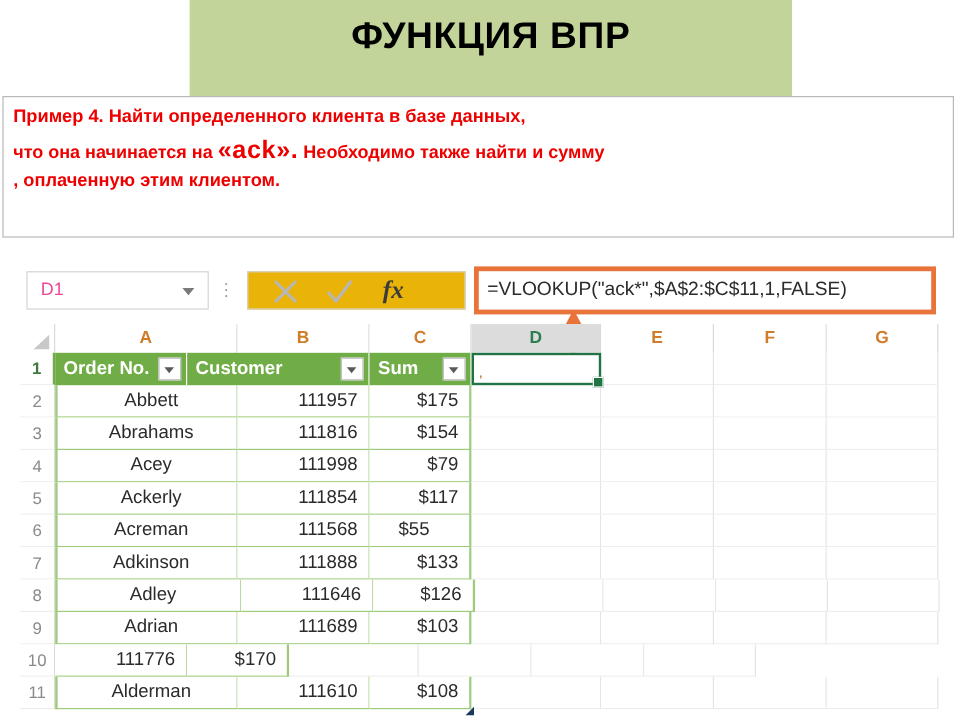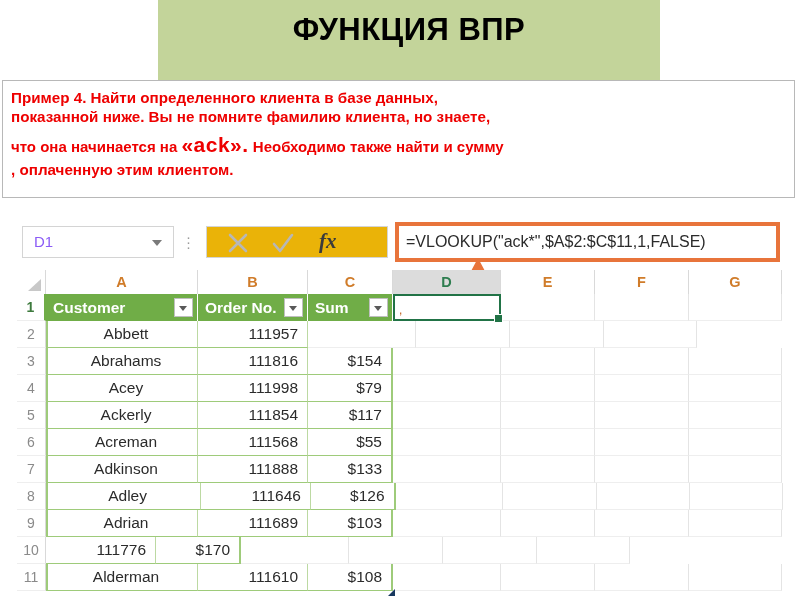--- a/index.html
+++ b/index.html
@@ -97,21 +97,21 @@
     height: 32px;
     border: 1px solid #d4d4d4;
     background: #ffffff;
     box-sizing: border-box;
   }
   .namebox-text {
     position: absolute;
     left: 11px;
     top: 6px;
     font-size: 15px;
-    color: #8b5cf6;
+    color: #ec4899;
     font-family: "Liberation Sans", sans-serif;
   }
   .namebox-caret {
     position: absolute;
     right: 11px;
     top: 13px;
     width: 0; height: 0;
     border-left: 5px solid transparent;
     border-right: 5px solid transparent;
     border-top: 6px solid #7a7a7a;
@@ -362,21 +362,20 @@
 </style>
 </head>
 <body>
 
 <div class="title-banner">
   <div class="title-text">ФУНКЦИЯ ВПР</div>
 </div>
 
 <div class="desc-box">
   <div class="desc-line l1">Пример 4. Найти  определенного клиента в базе данных,</div>
-  <div class="desc-line l2">показанной ниже. Вы не помните  фамилию клиента, но знаете,</div>
   <div class="desc-line l3"><span>что она начинается на </span><span class="ack-token">«ack».</span><span> Необходимо также найти и сумму</span></div>
   <div class="desc-line l4">, оплаченную этим клиентом.</div>
 </div>
 
 <div class="excel">
 
   <div class="fbar-row">
 
     <div class="namebox">
       <span class="namebox-text">D1</span>
@@ -424,43 +423,44 @@
       <div class="ch active" style="width:108px">D</div>
       <div class="ch" style="width:94px">E</div>
       <div class="ch" style="width:94px">F</div>
       <div class="ch" style="width:93px">G</div>
     </div>
 
     <div class="rows">
 
       <div class="row hdr">
         <div class="rowhdr">1</div>
+        <div class="thcell" style="width:110px">
+          <span>Order No.</span>
+          <span class="filter-btn"></span>
+        </div>
         <div class="thcell" style="width:152px">
           <span>Customer</span>
-          <span class="filter-btn"></span>
-        </div>
-        <div class="thcell" style="width:110px">
-          <span>Order No.</span>
           <span class="filter-btn"></span>
         </div>
         <div class="thcell" style="width:85px">
           <span>Sum</span>
           <span class="filter-btn"></span>
         </div>
         <div class="cell" style="width:108px"></div>
         <div class="cell" style="width:94px"></div>
         <div class="cell" style="width:94px"></div>
         <div class="cell" style="width:93px"></div>
       </div>
 
       <div id="data-rows">
           <div class="row">
             <div class="rowhdr">2</div>
             <div class="cell tbl txt first" style="width: 152px;">Abbett</div>
             <div class="cell tbl num" style="width: 110px;">111957</div>
+            <div class="cell tbl num last" style="width: 85px;">$175</div>
             <div class="cell" style="width: 108px;"></div>
             <div class="cell" style="width: 94px;"></div>
             <div class="cell" style="width: 94px;"></div>
             <div class="cell" style="width: 93px;"></div>
           </div>
           <div class="row">
             <div class="rowhdr">3</div>
             <div class="cell tbl txt first" style="width: 152px;">Abrahams</div>
             <div class="cell tbl num" style="width: 110px;">111816</div>
             <div class="cell tbl num last" style="width: 85px;">$154</div>
@@ -486,21 +486,21 @@
             <div class="cell tbl num last" style="width: 85px;">$117</div>
             <div class="cell" style="width: 108px;"></div>
             <div class="cell" style="width: 94px;"></div>
             <div class="cell" style="width: 94px;"></div>
             <div class="cell" style="width: 93px;"></div>
           </div>
           <div class="row">
             <div class="rowhdr">6</div>
             <div class="cell tbl txt first" style="width: 152px;">Acreman</div>
             <div class="cell tbl num" style="width: 110px;">111568</div>
-            <div class="cell tbl num last" style="width: 85px;">$55</div>
+            <div class="cell tbl num last" style="width: 85px; text-align: center;">$55</div>
             <div class="cell" style="width: 108px;"></div>
             <div class="cell" style="width: 94px;"></div>
             <div class="cell" style="width: 94px;"></div>
             <div class="cell" style="width: 93px;"></div>
           </div>
           <div class="row">
             <div class="rowhdr">7</div>
             <div class="cell tbl txt first" style="width: 152px;">Adkinson</div>
             <div class="cell tbl num" style="width: 110px;">111888</div>
             <div class="cell tbl num last" style="width: 85px;">$133</div>

